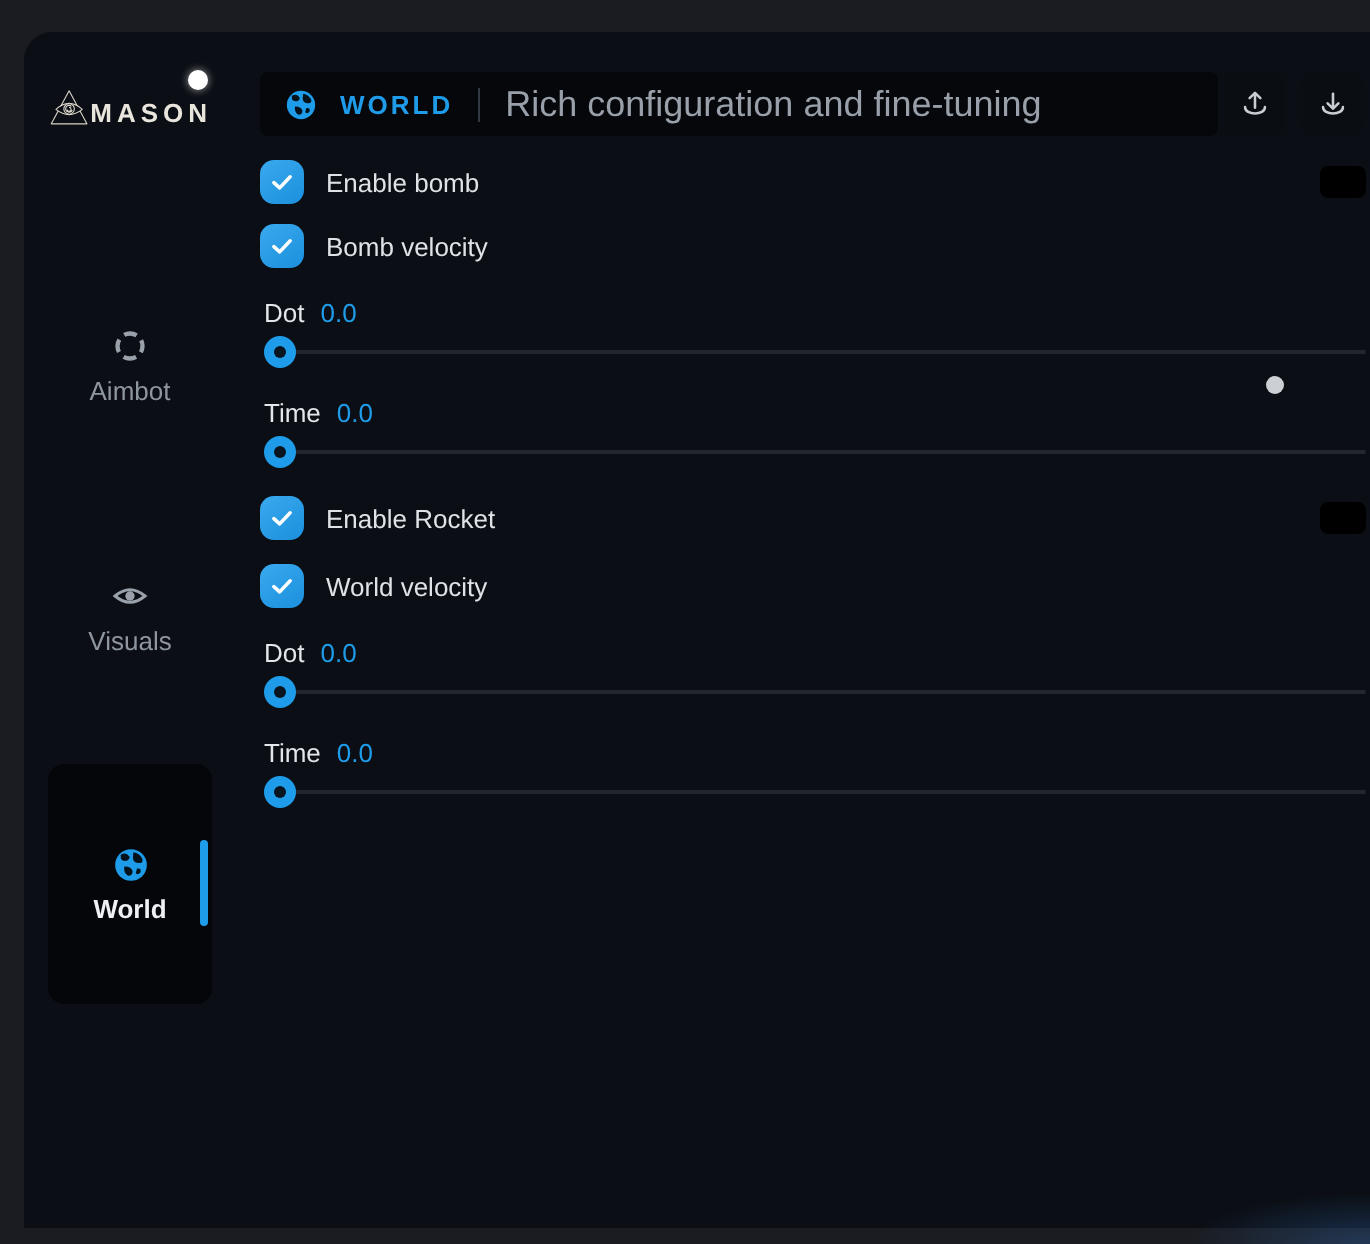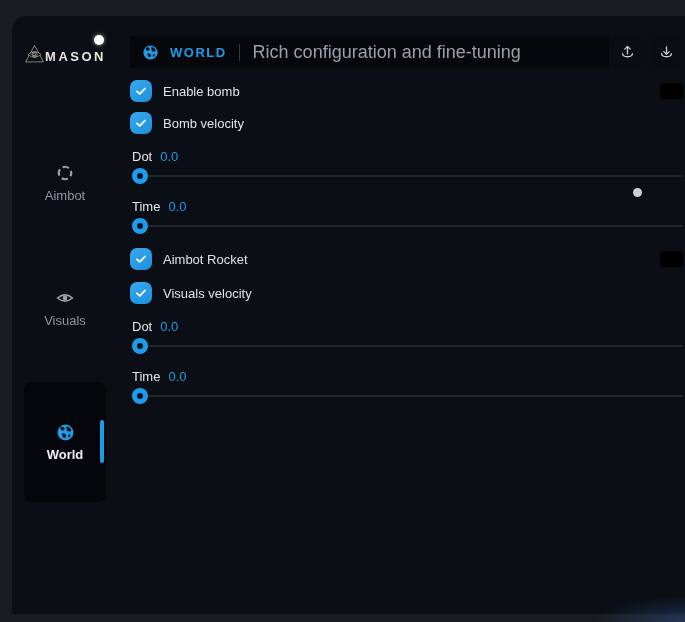--- a/index.html
+++ b/index.html
@@ -228,31 +228,31 @@
           <div class="slider-thumb"></div>
         </div>
       </div>
 
       <div class="cb-row mb12">
         <span class="checkbox">
           <svg viewBox="0 0 24 24" width="14" height="14" fill="none" stroke="#ffffff" stroke-width="3" stroke-linecap="round" stroke-linejoin="round">
               <path d="M5 12.5 L10 17 L19 7.5"></path>
             </svg>
         </span>
-        <span class="cb-label">Aimbot Rocket</span>
+        <span class="cb-label">Enable Rocket</span>
         <span class="swatch" style="background: rgb(0, 0, 0);"></span>
       </div>
 
       <div class="cb-row mb12">
         <span class="checkbox">
           <svg viewBox="0 0 24 24" width="14" height="14" fill="none" stroke="#ffffff" stroke-width="3" stroke-linecap="round" stroke-linejoin="round">
               <path d="M5 12.5 L10 17 L19 7.5"></path>
             </svg>
         </span>
-        <span class="cb-label">Visuals velocity</span>
+        <span class="cb-label">World velocity</span>
       </div>
 
       <div class="slider-group">
         <div class="slider-label-row">
           <span class="slider-name">Dot</span>
           <span class="slider-value">0.0</span>
         </div>
         <div class="slider">
           <div class="slider-track"></div>
           <div class="slider-thumb"></div>

